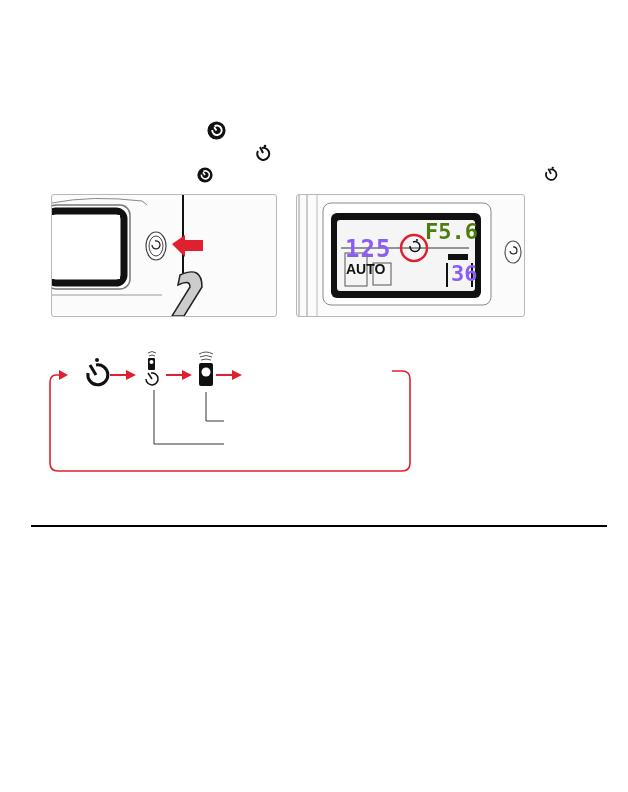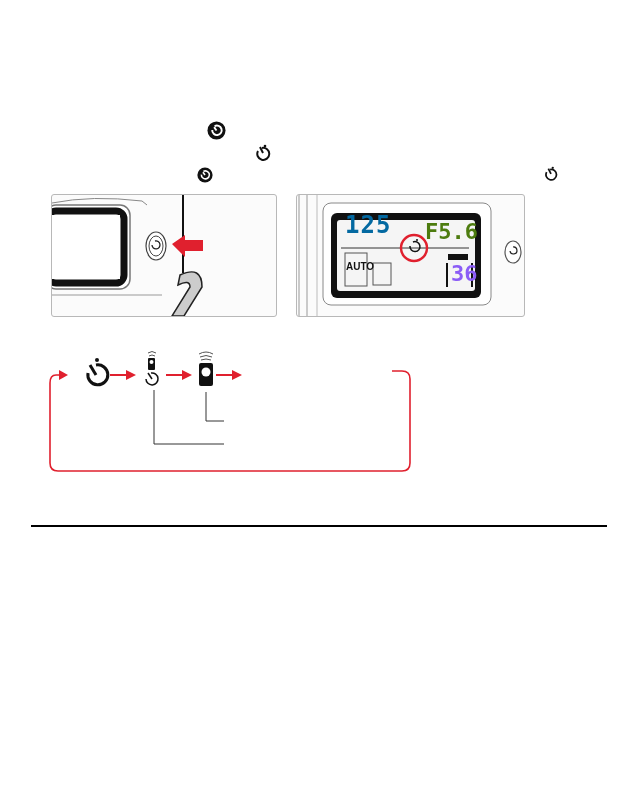--- a/index.html
+++ b/index.html
@@ -60,23 +60,23 @@
     <rect x="48" y="58" width="22" height="33" fill="none" stroke="#555" stroke-width="1"></rect>
     <rect x="76" y="68" width="18" height="22" fill="none" stroke="#555" stroke-width="1"></rect>
     <rect x="151" y="59" width="20" height="6" fill="#111"></rect>
     <path d="M150 68 L150 92 M175 68 L175 92" stroke="#111" stroke-width="2"></path>
     <circle cx="117" cy="53" r="13" fill="none" stroke="#e0202e" stroke-width="2.5"></circle>
     <path d="M113 51 A5 5 0 1 0 116 47" fill="none" stroke="#111" stroke-width="1.5"></path>
     <circle cx="120" cy="45" r="1" fill="#111"></circle>
     <ellipse cx="216" cy="57" rx="8" ry="11" fill="#fff" stroke="#555" stroke-width="1.2"></ellipse>
     <path d="M213 56 A3.5 3.5 0 1 0 216 52" fill="none" stroke="#222" stroke-width="1.2"></path>
   </svg>
-  <div class="abs lcd-text" style="left:48px;top:16px;font-size:24px;font-family:'DejaVu Sans Mono',monospace;font-weight:bold;color:#0369a1;letter-spacing:1px;">125</div>
+  <div class="abs lcd-text" style="left:48px;top:40px;font-size:24px;font-family:'DejaVu Sans Mono',monospace;font-weight:bold;color:#8b5cf6;letter-spacing:1px;">125</div>
   <div class="abs" style="left:128px;top:24px;font-size:22px;font-family:'DejaVu Sans Mono',monospace;font-weight:bold;color:#4d7c0f;">F5.6</div>
-  <div class="abs" style="left:49px;top:66px;font-size:10px;font-weight:bold;color:#111;">AUTO</div>
+  <div class="abs" style="left:49px;top:66px;font-size:14px;font-weight:bold;color:#111;">AUTO</div>
   <div class="abs" style="left:154px;top:66px;font-size:22px;font-family:'DejaVu Sans Mono',monospace;font-weight:bold;color:#8b5cf6;">36</div>
 </div>
 
 <svg class="abs" style="left:40px;top:345px" width="380" height="135" viewBox="0 0 380 135">
   <path d="M19 30 L16 30 Q10 30 10 38 L10 118 Q10 126 18 126 L362 126 Q370 126 370 118 L370 34 Q370 26 362 26 L352 26" fill="none" stroke="#e0202e" stroke-width="1.6"></path>
   <path d="M19 25 L28 30 L19 35 Z" fill="#e0202e"></path>
   <g>
     <path d="M48 28 A10 10 0 1 0 56 20" fill="none" stroke="#111" stroke-width="3"></path>
     <line x1="50" y1="20" x2="56" y2="30" stroke="#111" stroke-width="3"></line>
     <circle cx="57" cy="15" r="2" fill="#111"></circle>

